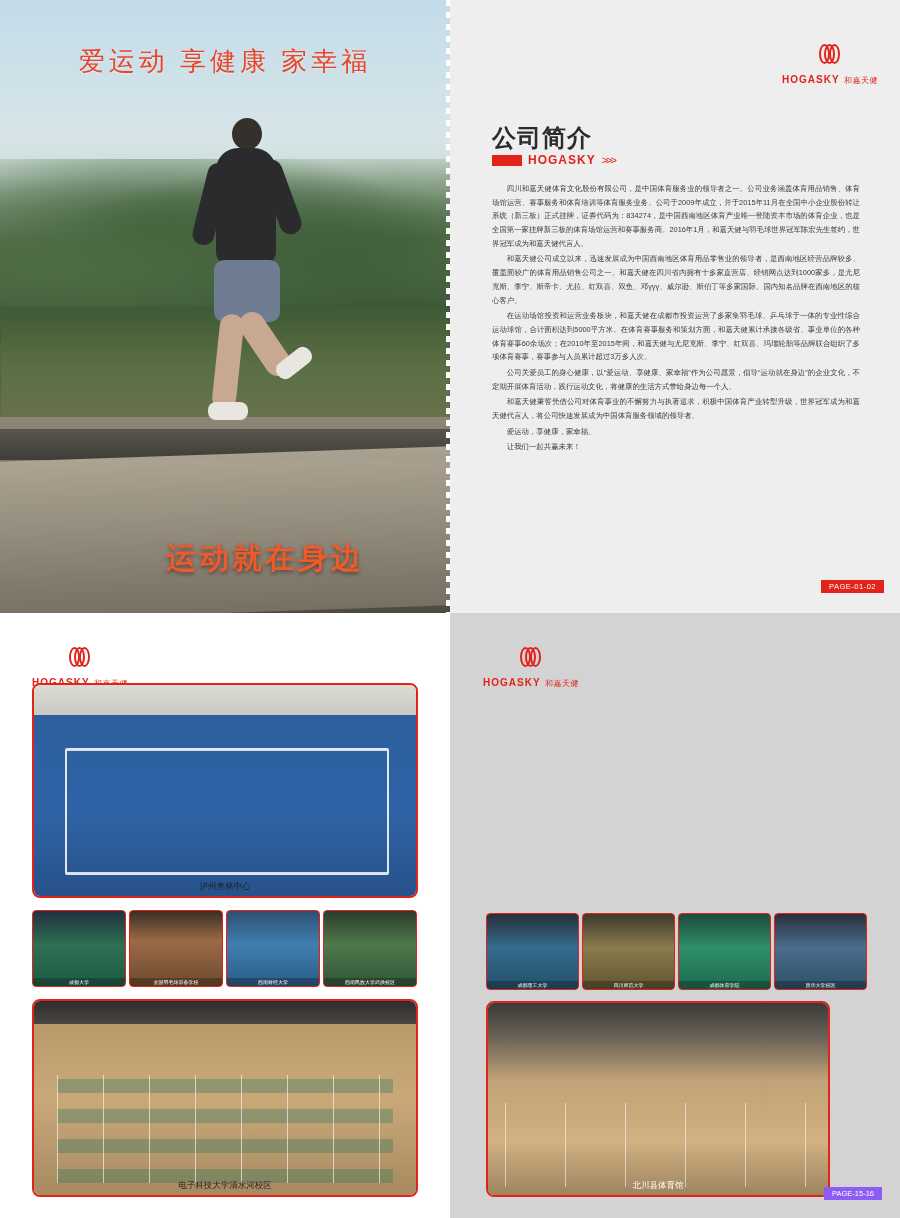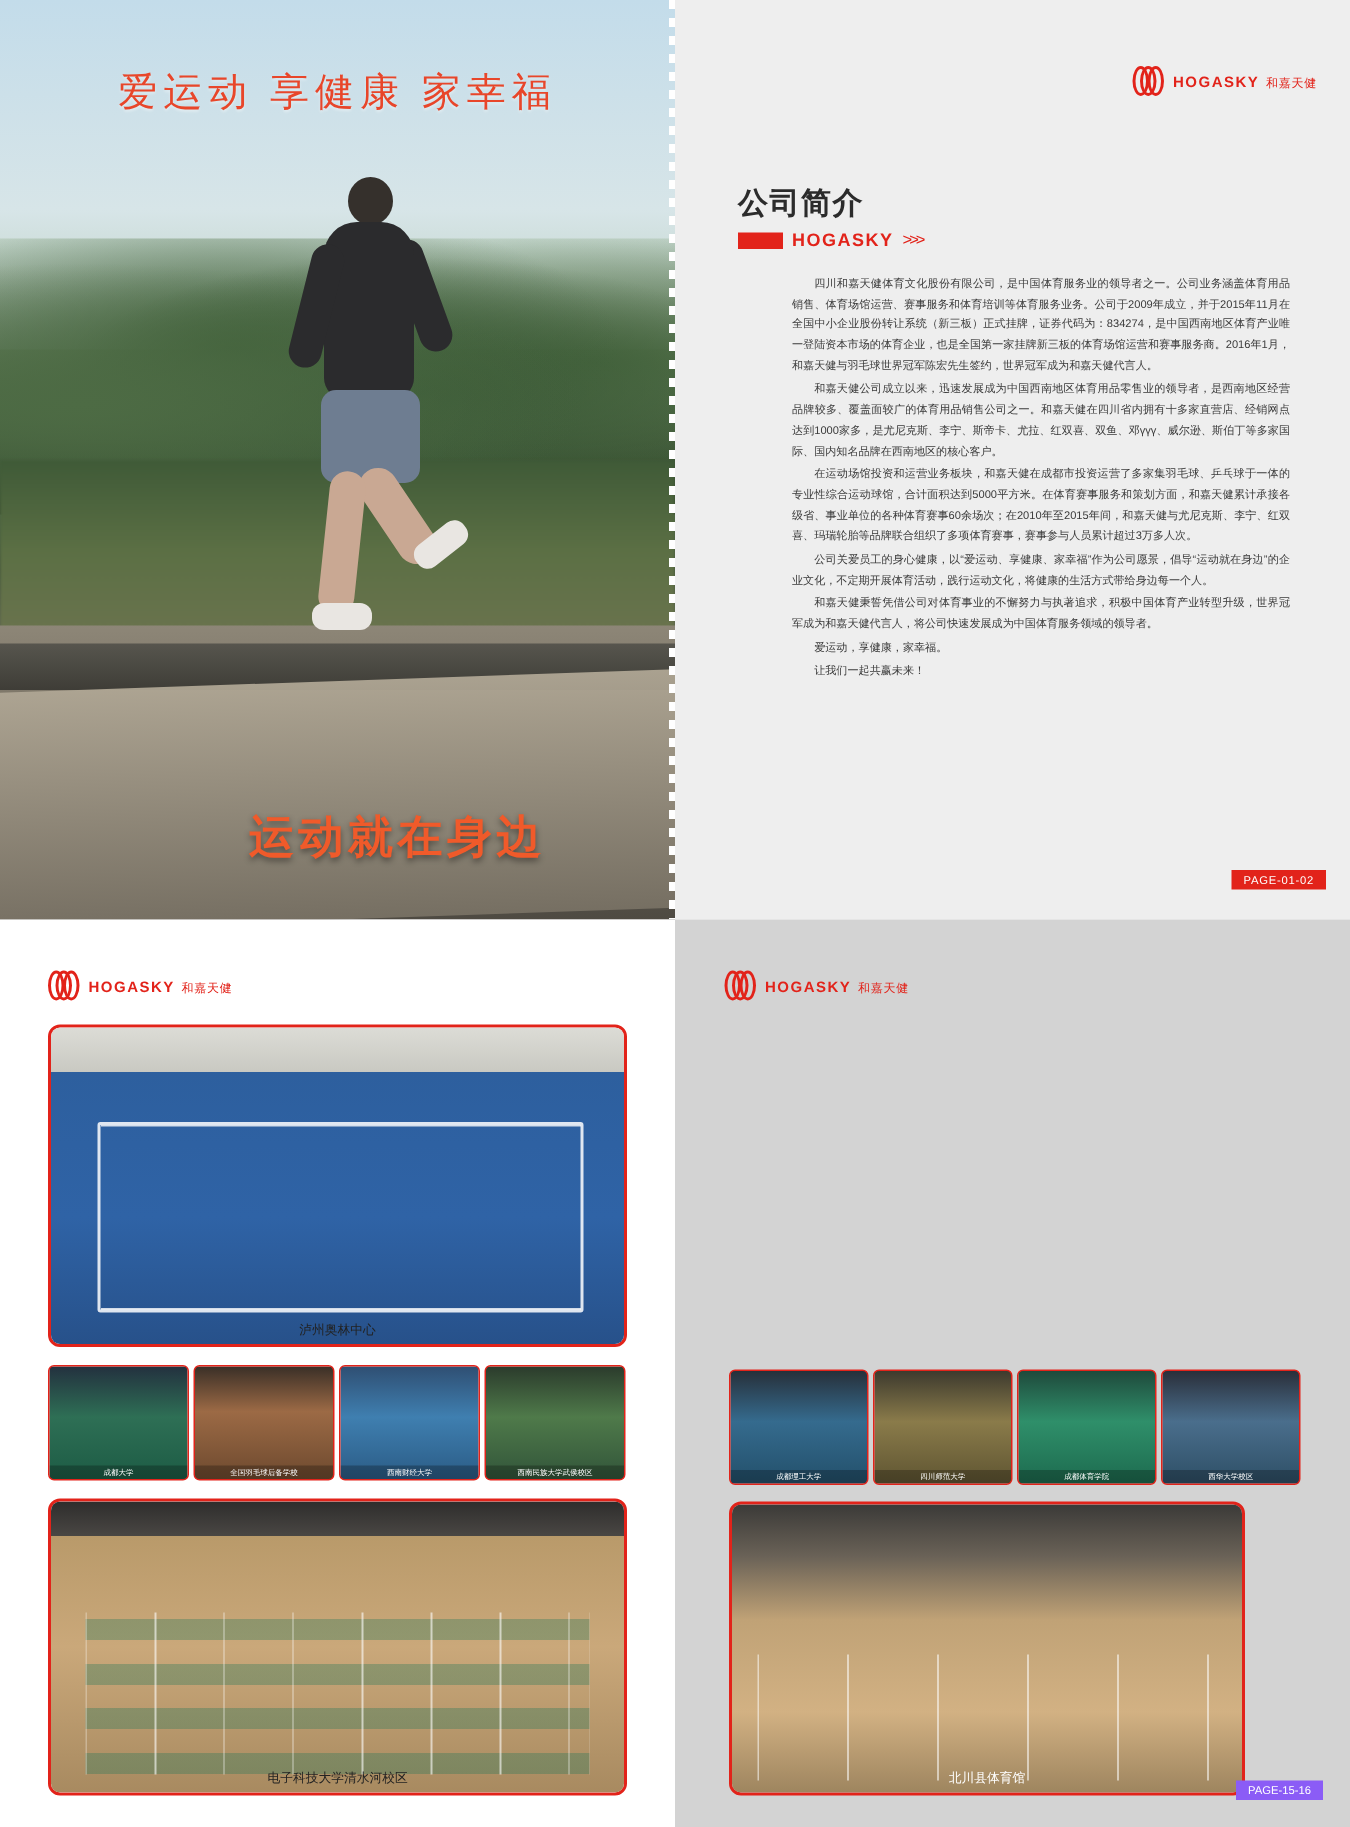--- a/index.html
+++ b/index.html
@@ -73,49 +73,49 @@
   #cover .stitch {
     position:absolute; right:0; top:0; width:4px; height:100%;
     background: repeating-linear-gradient(180deg,#ffffff 0 6px, rgba(255,255,255,0) 6px 12px);
   }
 
   
   #profile {
     left: 450px; top: 0; width: 450px; height: 613px;
     background: #eeeeee;
   }
-  .logo { display:flex; align-items:center; gap:5px; }
+  .logo { display:flex; align-items:center; gap:5px;flex-direction:column; }
   .logo .mark { width:22px; height:20px; position:relative; }
   .logo .mark i {
     position:absolute; top:0; width:11px; height:20px; border:2px solid #e2231a;
     border-radius:50%; box-sizing:border-box;
   }
   .logo .mark i:nth-child(1){ left:0; }
   .logo .mark i:nth-child(2){ left:5px; }
   .logo .mark i:nth-child(3){ left:10px; }
   .logo .en { font-size:10px; font-weight:700; color:#e2231a; letter-spacing:1px; }
   .logo .cn { font-size:8px; color:#e2231a; letter-spacing:.5px; }
 
   #profile .logo-wrap { position:absolute; right:22px; top:44px; }
   #profile h1 {
     position:absolute; left:42px; top:122px;
-    font-size:20px; font-weight:700; color:#2b2b2b; letter-spacing:1px;
+    font-size:24px; font-weight:700; color:#2b2b2b; letter-spacing:1px;
   }
   #profile .brandbar {
     position:absolute; left:42px; top:152px; width:150px; height:16px;
     display:flex; align-items:center; gap:6px;
   }
   #profile .brandbar .bar { width:30px; height:11px; background:#e2231a; }
   #profile .brandbar .txt { font-size:12px; font-weight:700; color:#e2231a; letter-spacing:1px; }
   #profile .brandbar .chev { color:#e2231a; font-size:11px; letter-spacing:-2px; }
   #profile .body {
     position:absolute; left:42px; top:182px; width:368px;
     font-size:7.4px; line-height:1.85; color:#3a3a3a; text-align:justify;
   }
-  #profile .body p { text-indent: 2em; margin-bottom:2px;margin-left:36px; }
+  #profile .body p { text-indent: 2em; margin-bottom:2px; }
   #profile .pagetag {
     position:absolute; right:16px; bottom:20px;
     background:#e2231a; color:#fff; font-size:7.5px; padding:2px 8px; letter-spacing:.5px;
   }
 
   
   #venues-left {
     left:0; top:613px; width:450px; height:605px; background:#ffffff;
   }
   #venues-left .logo-wrap { position:absolute; left:32px; top:34px; }

